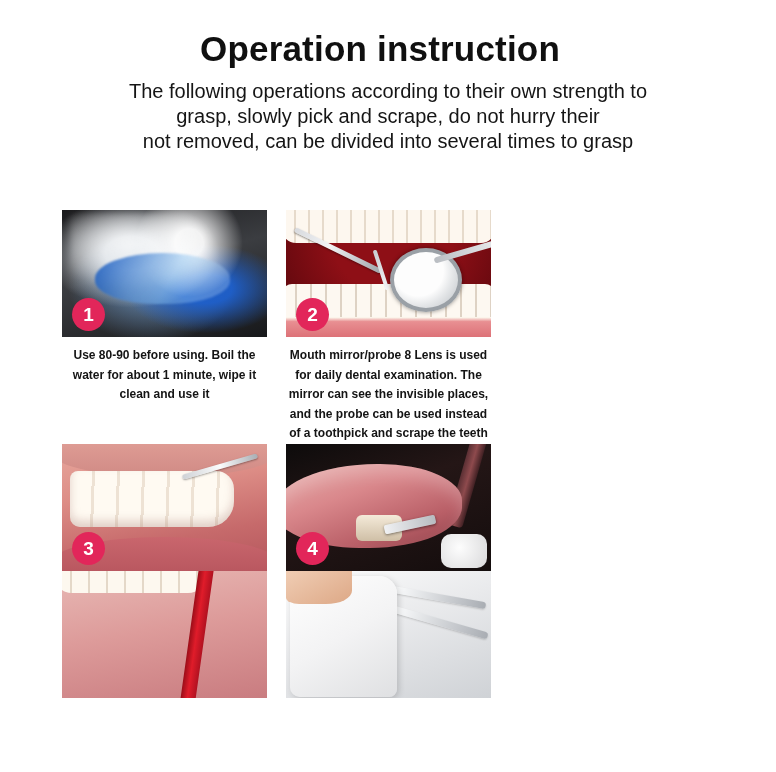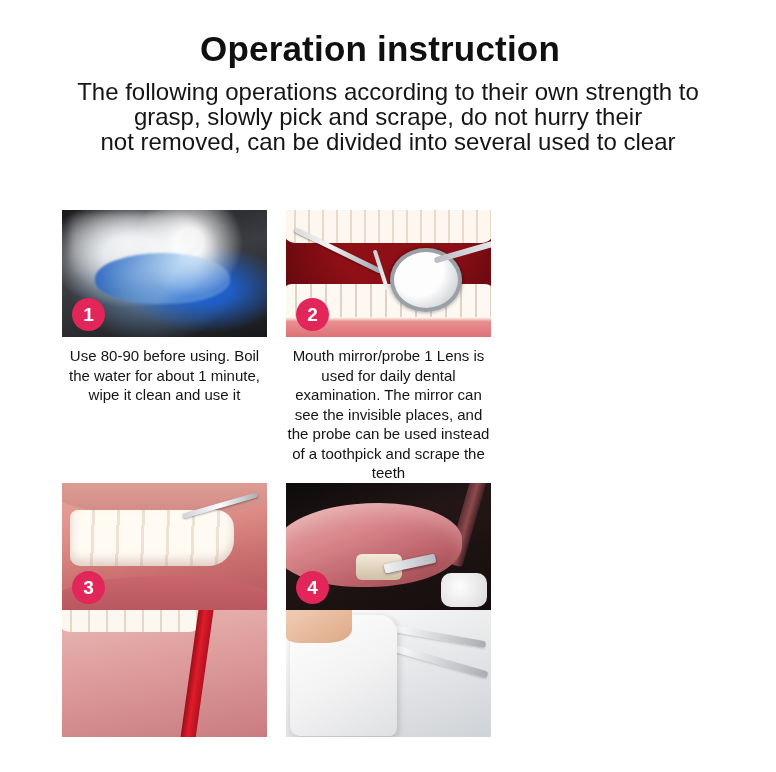--- a/index.html
+++ b/index.html
@@ -32,21 +32,21 @@
   }
   .page-title {
     font-size: 35px;
     font-weight: bold;
     letter-spacing: 0.2px;
     line-height: 42px;
     color: #101010;
     margin: 0 16px 9px 0;
   }
   .subtitle {
-    font-size: 24px;
+    font-size: 20px;
     line-height: 25px;
     color: #151515;
     margin: 7px auto;
     width: 660px;
   }
   .subtitle .sub-line {
     display: block;
   }
 
   
@@ -309,38 +309,39 @@
     font-size: 19px;
     font-weight: bold;
     line-height: 33px;
     text-align: center;
     z-index: 5;
   }
 
   
   .caption {
     margin-top: 9px;
-    font-size: 15px;
+    font-size: 12px;
     line-height: 19.5px;
     text-align: center;
     color: #141414;
     padding: 0 1px;
+    font-weight: bold;
   }
 </style>
 </head>
 <body>
 
 <div class="page">
 
   <div class="header">
     <h1 class="page-title">Operation instruction</h1>
     <div class="subtitle">
       <span class="sub-line">The following operations according to their own strength to</span>
       <span class="sub-line">grasp, slowly pick and scrape, do not hurry their</span>
-      <span class="sub-line">not removed, can be divided into several used to clear</span>
+      <span class="sub-line">not removed, can be divided into several times to grasp</span>
     </div>
   </div>
 
   <div class="grid">
 
     <div class="card">
       <div class="photo ph1">
         <div class="mist"></div>
         <div class="band"></div>
         <div class="badge">1</div>
@@ -352,21 +353,21 @@
       <div class="photo ph2">
         <div class="teeth-top"></div>
         <div class="gum-bottom"></div>
         <div class="teeth-bot"></div>
         <div class="probe"></div>
         <div class="probe2"></div>
         <div class="mirror"></div>
         <div class="handle"></div>
         <div class="badge">2</div>
       </div>
-      <div class="caption">Mouth mirror/probe 1 Lens is used for daily dental examination. The mirror can see the invisible places, and the probe can be used instead of a toothpick and scrape the teeth</div>
+      <div class="caption">Mouth mirror/probe 8 Lens is used for daily dental examination. The mirror can see the invisible places, and the probe can be used instead of a toothpick and scrape the teeth</div>
     </div>
 
     <div class="card">
       <div class="photo ph3">
         <div class="lip-top"></div>
         <div class="teeth"></div>
         <div class="lip-bot"></div>
         <div class="scaler"></div>
         <div class="badge">3</div>
       </div>

